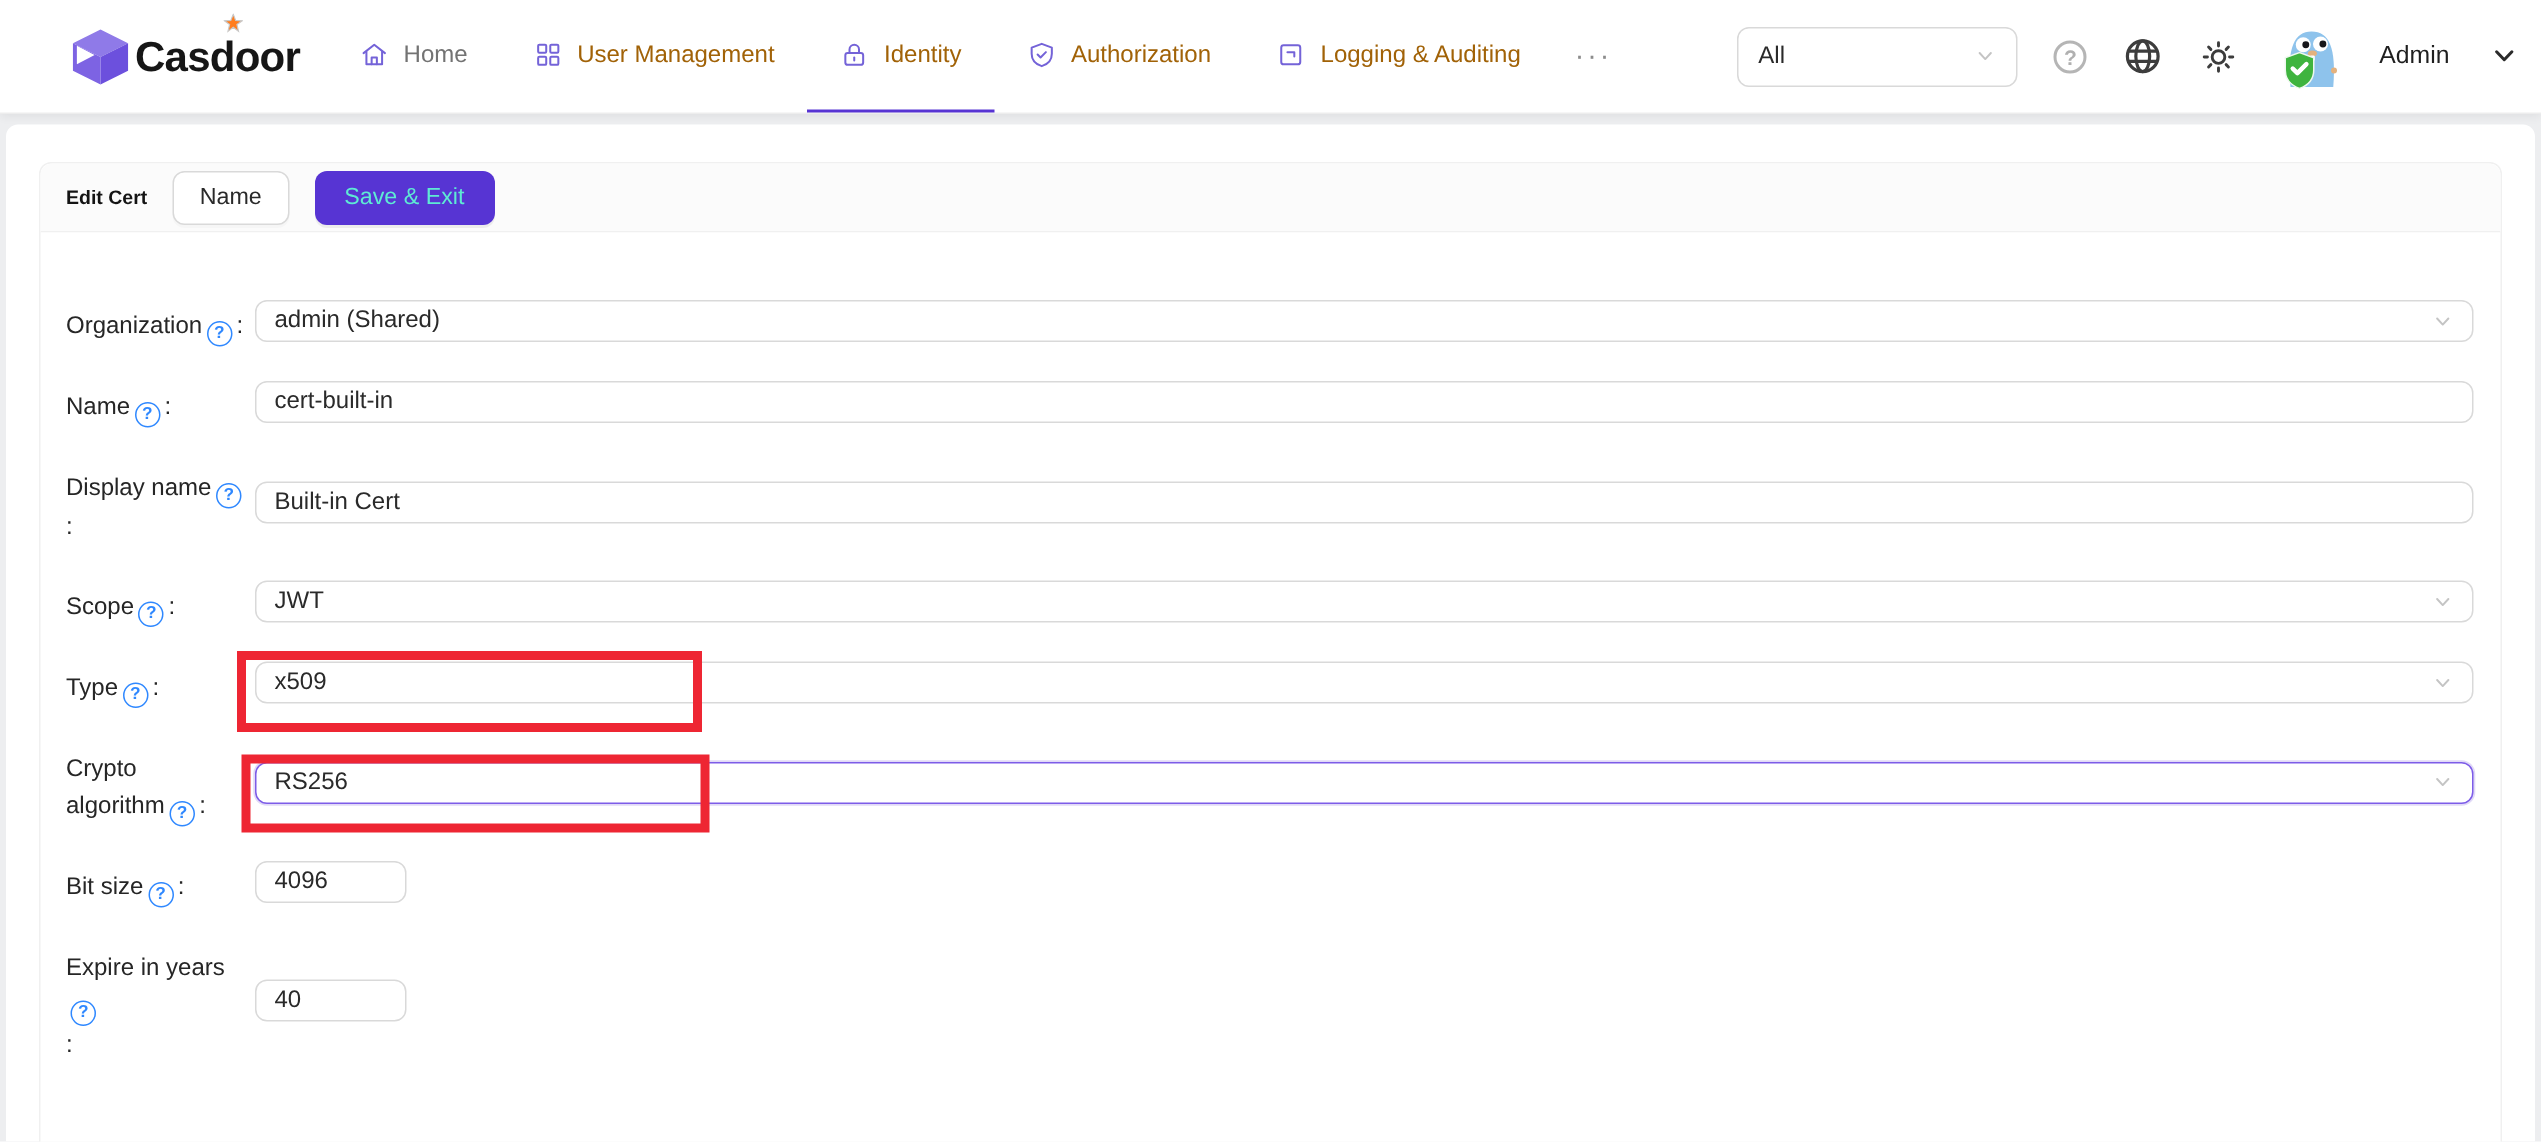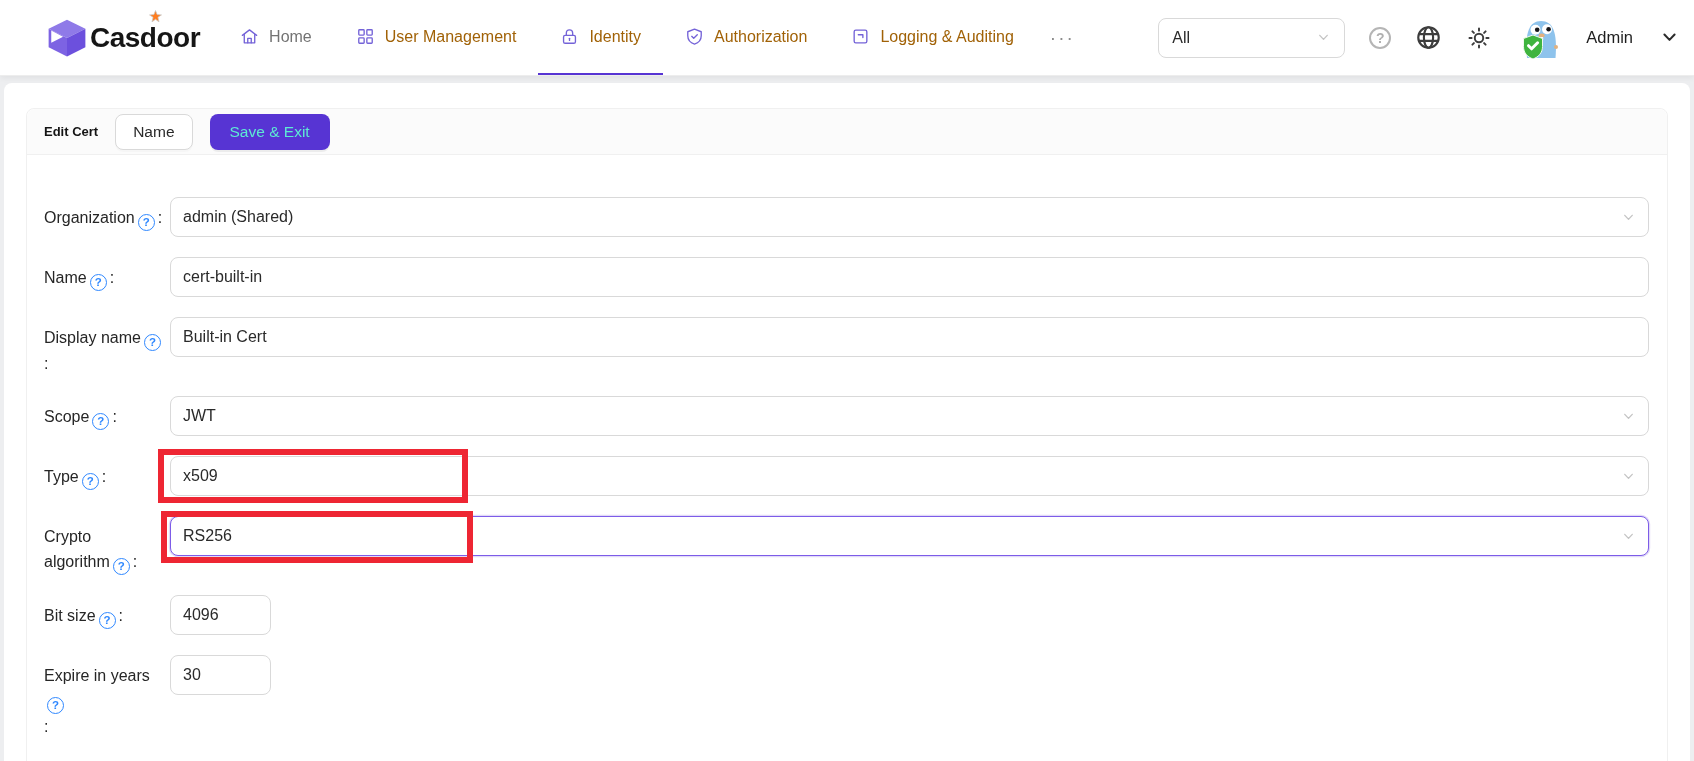--- a/index.html
+++ b/index.html
@@ -35,27 +35,27 @@
   .main-panel { margin:7px 4px 0; background:#fff; border-radius:8px 8px 0 0; height:678px; padding:25px 22px 0; }
   .card { border:1px solid #f0f0f0; border-radius:8px; height:720px; background:#fff; }
   .card-header { height:46px; background:#fbfbfb; border-bottom:1px solid #f0f0f0; border-radius:8px 8px 0 0;
                  display:flex; align-items:center; padding:0 17px; gap:17px; }
   .card-title { font-size:13px; font-weight:700; color:#141414; }
   .btn { height:36px; border-radius:8px; font-size:15.5px; font-family:"Liberation Sans",sans-serif; cursor:pointer; }
   .btn-default { background:#fff; border:1px solid #d9d9d9; color:#2a2a2a; padding:0 17px; box-shadow:0 2px 0 rgba(0,0,0,.02); }
   .btn-primary { background:#5734d3; border:none; color:#5eead4; padding:0 20px; box-shadow:0 2px 0 rgba(5,5,5,.06); }
 
   .card-body { padding:42px 18px 0 17px; }
-  .form-row { display:flex; margin-bottom:20px; }
+  .form-row { display:flex; margin-bottom:20px;align-items:center; }
   .form-label { width:126px; flex:none; font-size:16px; line-height:25px; padding-top:8px; color:#262626; }
   .help-badge { display:inline-flex; width:17px; height:17px; border:1.5px solid #2f88ff; border-radius:50%;
                 color:#2f88ff; font-size:11.5px; font-weight:700; align-items:center; justify-content:center;
                 vertical-align:-3px; margin:0 3px; cursor:pointer; }
   .control-wrap { flex:1; position:relative; }
-  .control { height:40px; border:1px solid #d9d9d9; border-radius:8px; background:#fff; display:flex;
+  .control { height:28px; border:1px solid #d9d9d9; border-radius:8px; background:#fff; display:flex;
              align-items:center; padding:0 12px; font-size:16px; color:#2a2a2a; position:relative; z-index:1; }
   .control.select { cursor:pointer; }
   .control.small { width:101px; }
   .control.focused { border-color:#7d5ce8; box-shadow:0 0 0 1.2px rgba(87,52,211,.18); }
   .control .sel-chevron { margin-left:auto; display:flex; }
   .annotation { position:absolute; z-index:5; border:6px solid #ee2633; pointer-events:none; background:transparent; }
   .annotation.a-type   { left:-12px; top:-7px;  width:310px; height:54px; }
   .annotation.a-crypto { left:-9px;  top:-5px;  width:312px; height:52px; }
 </style>
 </head>
@@ -275,19 +275,19 @@
           <div class="control-wrap">
             <div class="control small">
               <span>4096</span>
             </div>
           </div>
         </div>
         <div class="form-row">
           <div class="form-label"><span>Expire in years</span><span class="help-badge">?</span><br><span>:</span></div>
           <div class="control-wrap">
             <div class="control small">
-              <span>30</span>
+              <span>40</span>
             </div>
           </div>
         </div>
       </div>
   </section>
 </main>
 
 </body></html>

